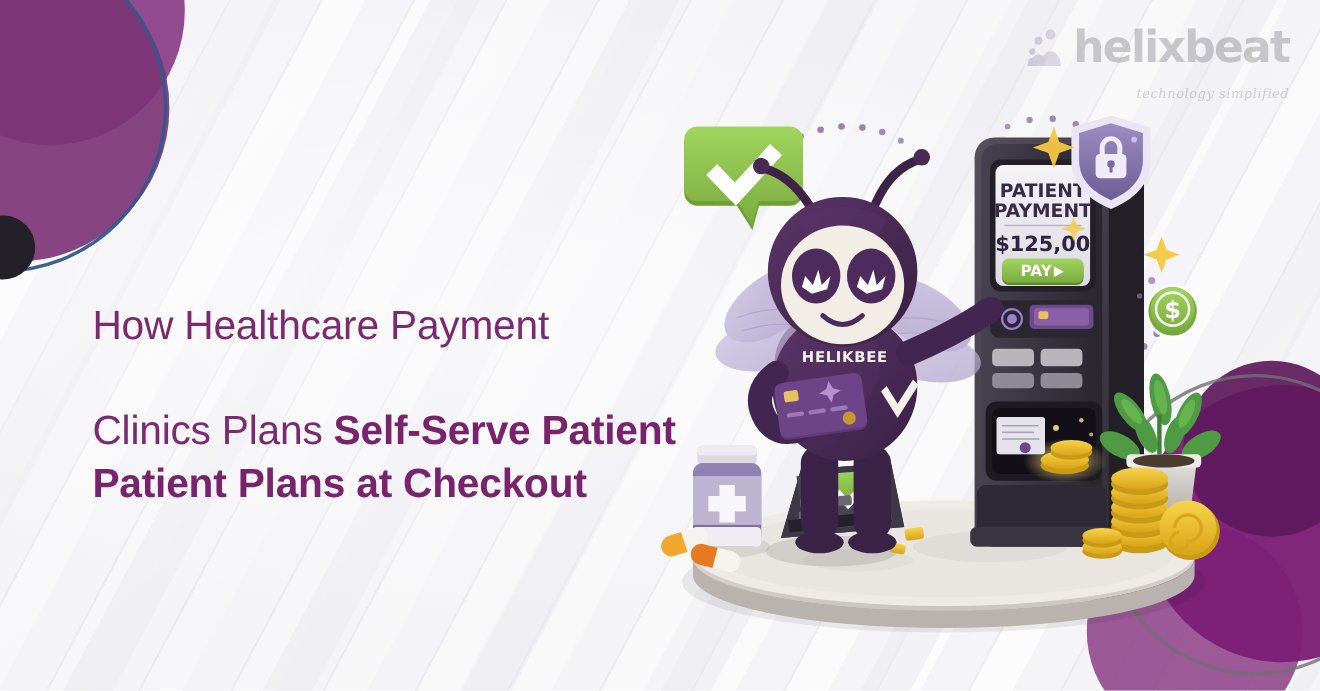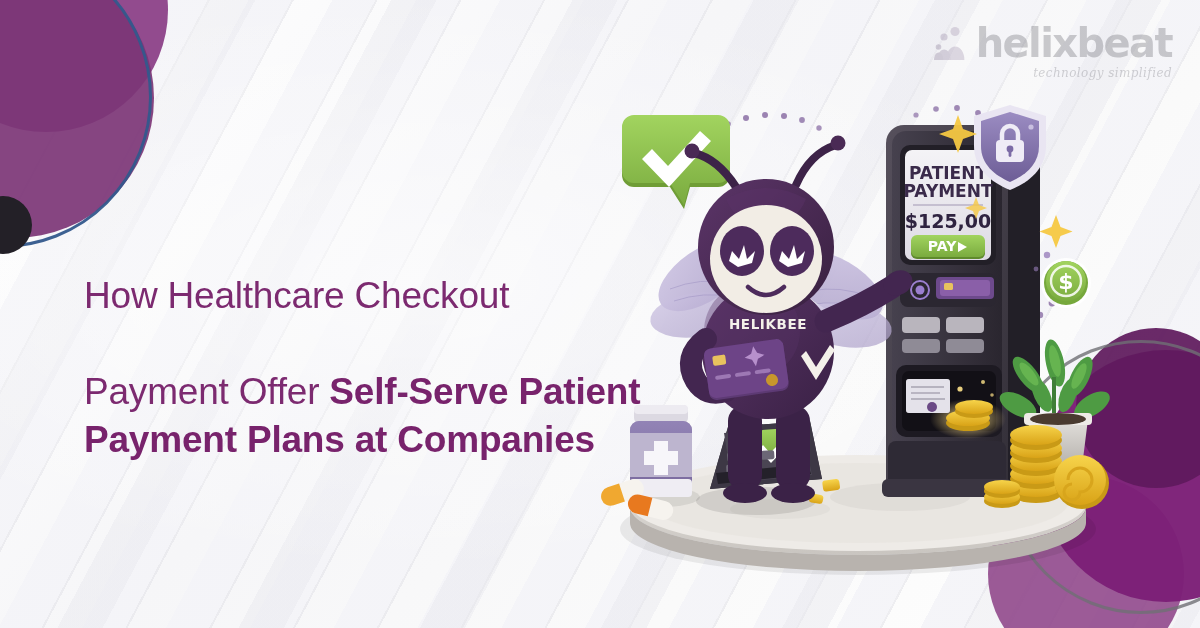--- a/index.html
+++ b/index.html
@@ -73,21 +73,21 @@
   #logo .mark { width:34px; height:36px; flex:0 0 auto; }
   #logo .txt { display:flex; flex-direction:column; align-items:flex-end; }
   #logo .word {
     font-size:40px; font-weight:700; letter-spacing:-1.6px;
     color:#5b5b63; line-height:.95;
     font-family:"DejaVu Sans","Liberation Sans",sans-serif;
   }
   #logo .tag {
     font-size:12px; color:#6f6f77; font-style:italic;
     font-family:"DejaVu Serif","Liberation Serif",serif;
-    margin-top:4px; letter-spacing:.4px;
+    margin-top:16px; letter-spacing:.4px;
   }
 
   
   #headline {
     position:absolute; left:84px; top:272px; width:600px;
     font-size:37px; line-height:1.30; color:#7c2a70;
     font-weight:400; letter-spacing:-0.2px;
   }
   #headline b { font-weight:700; color:#78236c;margin-top:14px; }
 
@@ -124,24 +124,24 @@
       <circle cx="4.5" cy="23" r="2.8" fill="#7f6f8f"></circle>
       <path d="M0 36c0-4.6 2-7.6 4.6-7.6S9.2 31.4 9.2 36z" fill="#7f6f8f"></path>
     </svg>
     <div class="txt">
       <div class="word">helixbeat</div>
       <div class="tag">technology simplified</div>
     </div>
   </div>
 
   <h1 id="headline">
-    <span>How Healthcare Checkout</span><br>
+    <span>How Healthcare Payment</span><br>
     <br>
-    <span>Payment Offer </span><b>Self-Serve Patient</b><br>
-    <b>Payment Plans at Companies</b>
+    <span>Clinics Plans </span><b>Self-Serve Patient</b><br>
+    <b>Patient Plans at Checkout</b>
   </h1>
 
   <div id="art">
   <svg viewBox="0 0 520 496" xmlns="http://www.w3.org/2000/svg">
     <defs>
       <linearGradient id="gPlatform" x1="0" y1="0" x2="0" y2="1">
         <stop offset="0" stop-color="#e9e6e2"></stop>
             <stop offset="1" stop-color="#c9c5c0"></stop>
       </linearGradient>
       <linearGradient id="gKiosk" x1="0" y1="0" x2="1" y2="1">

